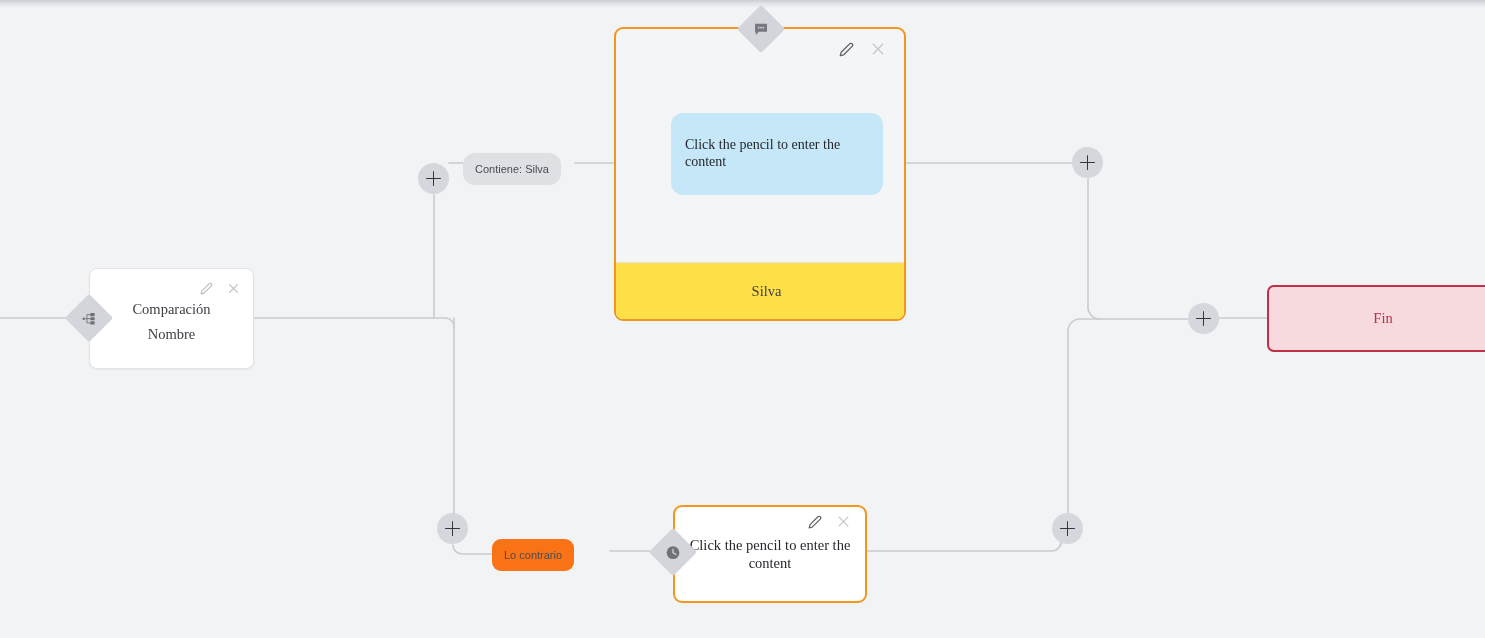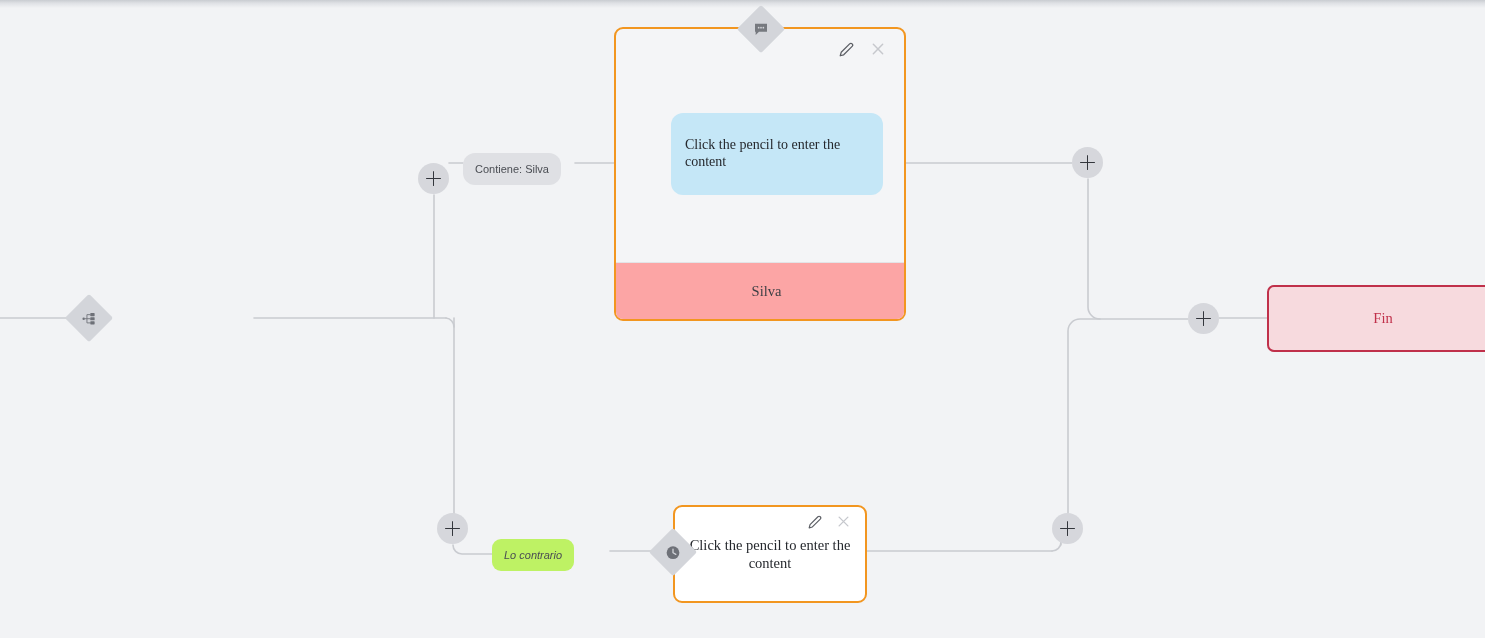--- a/index.html
+++ b/index.html
@@ -134,21 +134,21 @@
     font-size: 14px;
     color: #25282d;
     line-height: 1.18;
   }
   .msg-footer {
     position: absolute;
     left: 0;
     right: 0;
     bottom: 0;
     height: 56px;
-    background: #fca5a5;
+    background: #fde047;
     border-top: 1px solid #e3e4e7;
     display: flex;
     align-items: center;
     justify-content: center;
     font-size: 14.5px;
     color: #3c3f44;
     padding-left: 13px;
   }
 
   
@@ -226,21 +226,21 @@
     justify-content: center;
     font-size: 11px;
     color: #4a4d53;
     border-radius: 12px;
     padding: 16px 12px;
     height: 20px;
     white-space: nowrap;
     box-sizing: border-box;
   }
   .chip-grey { background: #dfe0e4; }
-  .chip-white { background: #bef264; border-radius: 9px; height: 24px; font-style: italic; }
+  .chip-white { background: #f97316; border-radius: 9px; height: 24px; }
 
   .icon-btn { cursor: pointer; line-height: 0; }
 </style>
 </head>
 <body>
 
 <div id="canvas">
 
   <div id="topbar"></div>
 
@@ -270,20 +270,36 @@
       <path d="M453,545 A9,9 0 0,0 462,554 L492,554"></path>
       <path d="M610,551 L655,551"></path>
 
       <path d="M867,551 L1052,551"></path>
       <path d="M1052,551 A9,9 0 0,0 1061,542 L1061,545"></path>
 
       <path d="M1068,513 L1068,331 A12,12 0 0,1 1080,319 L1100,319"></path>
     </g>
   </svg>
 
+  <div class="node cmp-node">
+    <div class="cmp-actions">
+      <span class="icon-btn">
+        <svg width="13" height="13" viewBox="0 0 24 24" fill="none" stroke="#b9bbc0" stroke-width="2" stroke-linecap="round" stroke-linejoin="round">
+          <path d="M17 3a2.8 2.8 0 1 1 4 4L7.5 20.5 2 22l1.5-5.5z"></path>
+        </svg>
+      </span>
+      <span class="icon-btn">
+        <svg width="13" height="13" viewBox="0 0 24 24" fill="none" stroke="#c4c6cb" stroke-width="2.2" stroke-linecap="round">
+          <path d="M5 5 L19 19 M19 5 L5 19"></path>
+        </svg>
+      </span>
+    </div>
+    <div class="cmp-title">Comparación</div>
+    <div class="cmp-sub">Nombre</div>
+  </div>
 
   <div class="diamond" style="left:72px; top:301px;">
     <span class="dicon">
       <svg width="15" height="15" viewBox="0 0 24 24" fill="#6e7178">
         <circle cx="3.5" cy="12" r="2"></circle>
         <rect x="14" y="3" width="7" height="5" rx="1"></rect>
         <rect x="14" y="9.6" width="7" height="5" rx="1"></rect>
         <rect x="14" y="16.2" width="7" height="5" rx="1"></rect>
         <path d="M5.5 12h3.2V5.5h5.3M8.7 12h5.3M8.7 12v6.7h5.3" stroke="#6e7178" stroke-width="1.4" fill="none"></path>
       </svg>

